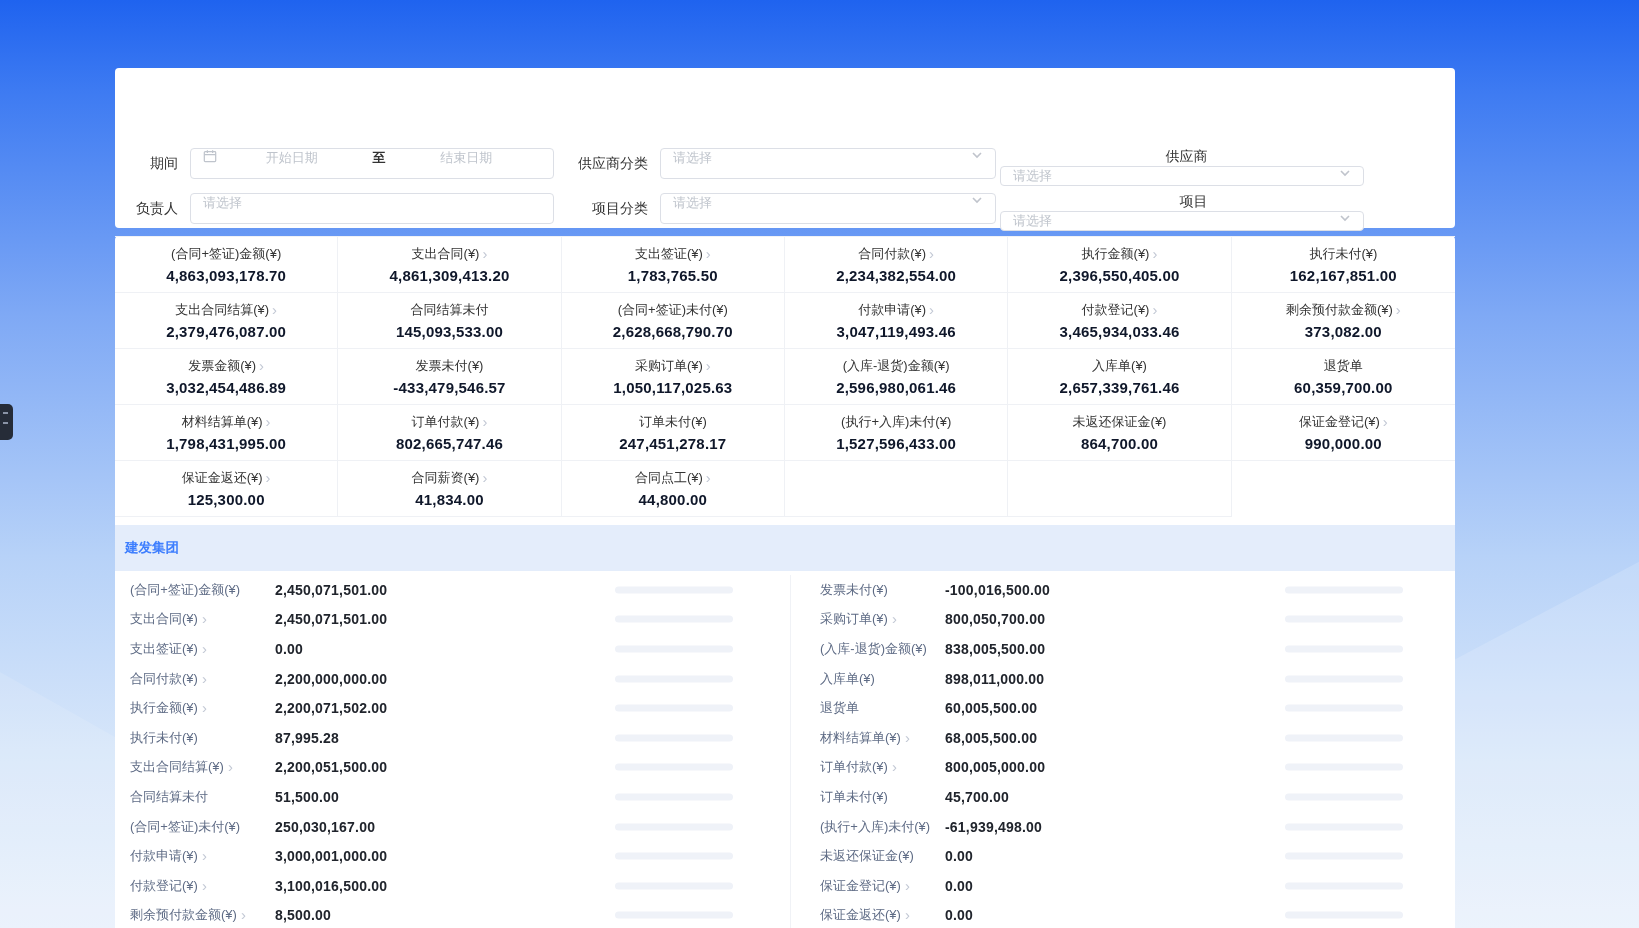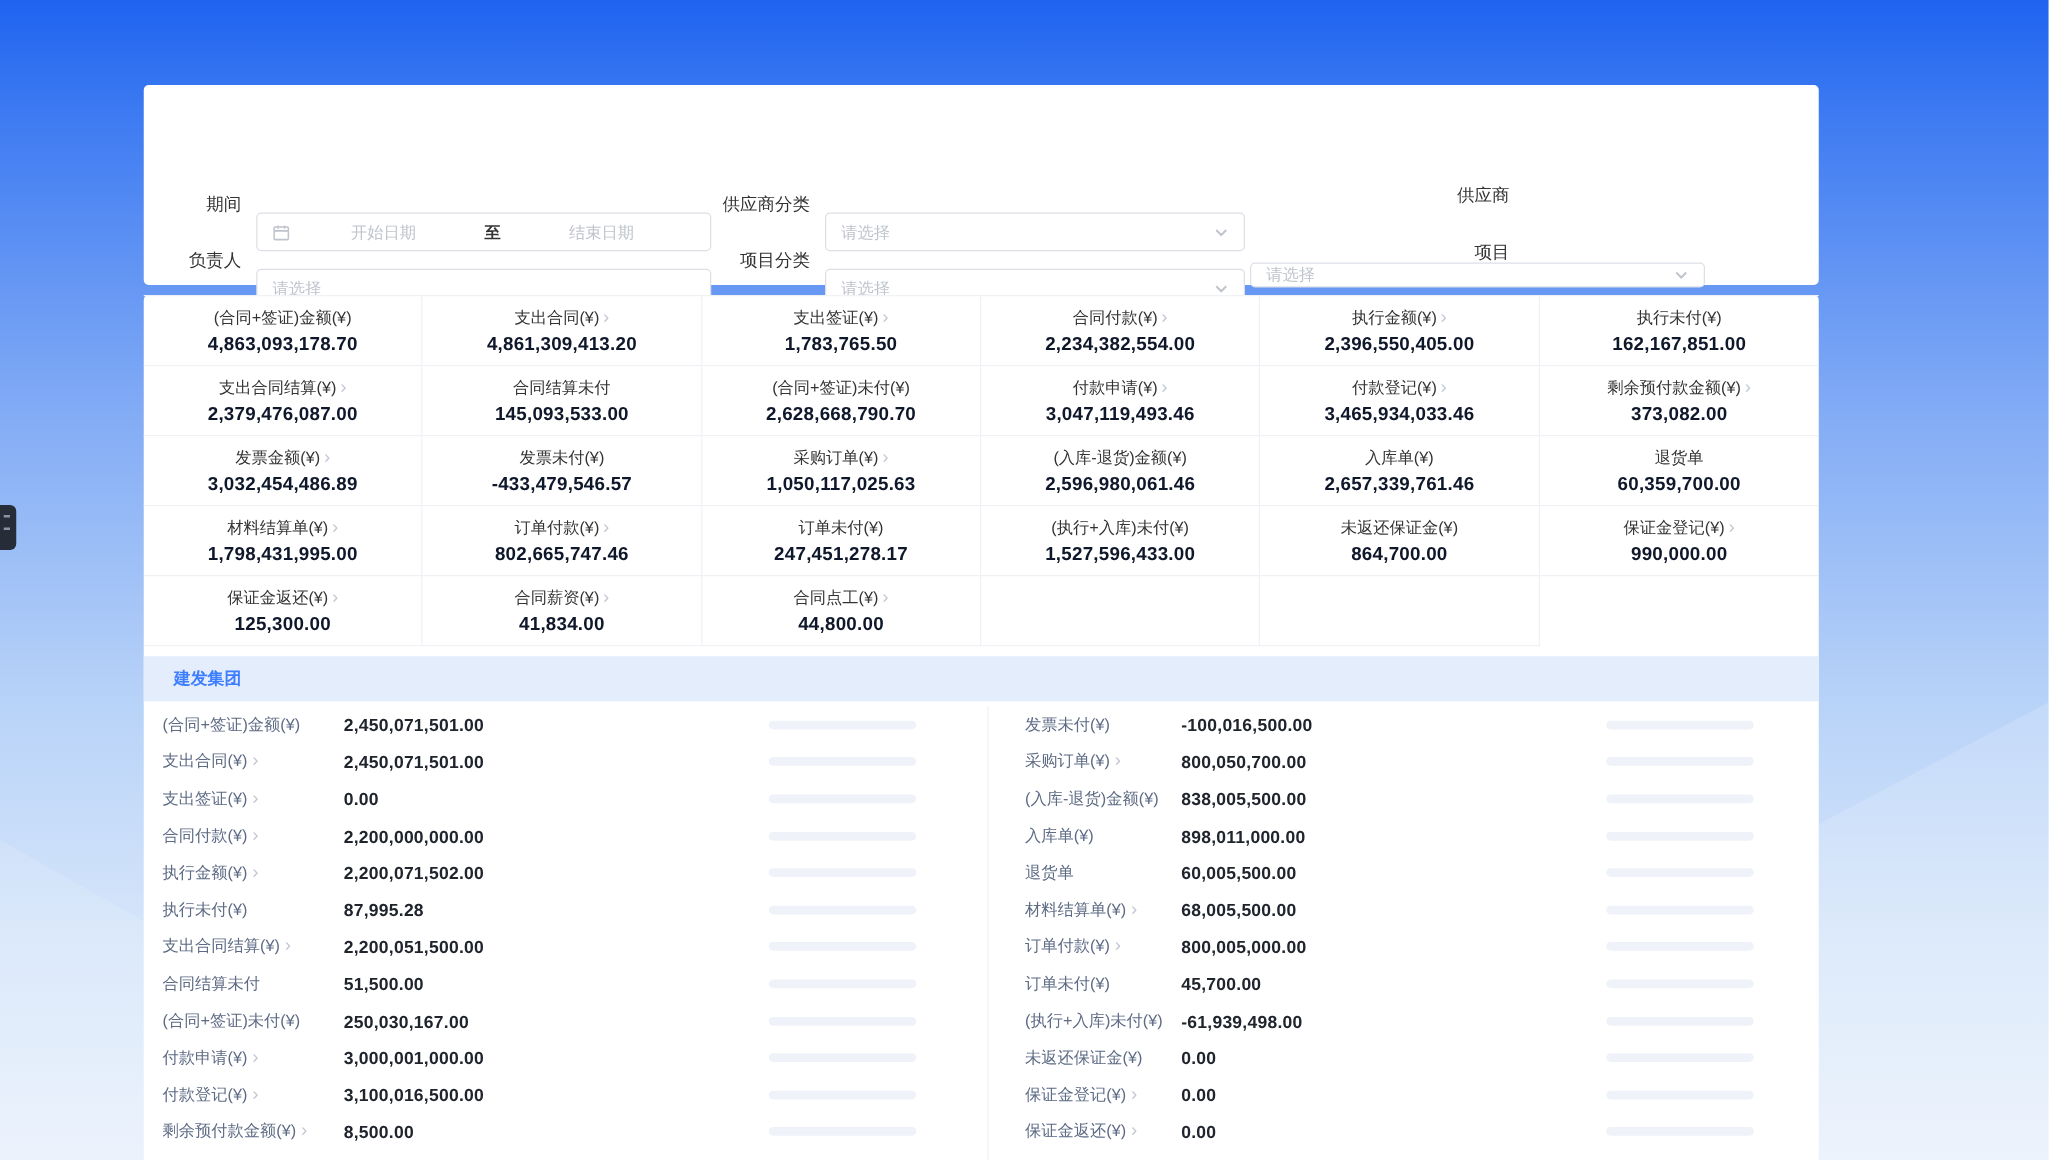--- a/index.html
+++ b/index.html
@@ -27,25 +27,25 @@
   .btn-white { height:36px; padding:0 16px; background:#fff; border:none; border-radius:6px; font-size:14px;
     color:#2b2f36; display:flex; align-items:center; gap:7px; cursor:pointer; font-family:inherit; }
   .btn-white svg { width:15px; height:15px; stroke:#2b2f36; fill:none; stroke-width:1.6; }
 
   .filter-card { position:absolute; left:115px; top:68px; width:1340px; height:160px; background:#fff;
     border-radius:4px; }
   .f-row { position:absolute; left:0; width:100%; height:31px; }
   .f-row1 { top:80px; } .f-row2 { top:125px; } .f-row3 { top:171px; }
   .f-item { position:absolute; display:flex; align-items:center; height:31px; }
   .f-item .f-label { font-size:14px; color:#333; text-align:right; padding-right:12px; }
-  .fi-1 { left:0;padding-left:15px; } .fi-1 .f-label { width:75px; }
+  .fi-1 { left:0; } .fi-1 .f-label { width:75px; }
   .fi-2 { left:445px; } .fi-2 .f-label { width:100px; }
   .fi-3 { left:885px;flex-direction:column; } .fi-3 .f-label { width:75px; }
   .control { height:31px; border:1px solid #DCDFE6; border-radius:4px; background:#fff; display:flex;
-    align-items:center; position:relative; cursor:pointer;margin-top:44px; }
+    align-items:flex-start; position:relative; cursor:pointer; }
   .w364 { width:364px; } .w336 { width:336px; }
   .ph { color:#BFC4CC; font-size:13px; }
   .range { justify-content:space-between; padding:0 12px; }
   .range .cal { width:14px; height:14px; stroke:#BFC4CC; fill:none; stroke-width:1.4; }
   .range .seg { flex:1; text-align:center; }
   .range .to { color:#333; font-size:13px; font-weight:bold; padding:0 6px; }
   .select { padding:0 12px; justify-content:space-between; }
   .select .chevdown { width:12px; height:12px; stroke:#C0C4CC; fill:none; stroke-width:1.6; }
   .plain-input { padding:0 12px; }
   .btn-search { position:absolute; left:17px; top:0; width:198px; height:31px; background:#4A80F0; color:#fff;
@@ -55,22 +55,22 @@
   .main-card { position:absolute; left:115px; top:236px; width:1340px; height:800px; background:#fff;
     border-radius:4px 4px 0 0; }
   .summary-grid { display:grid; grid-template-columns:repeat(6,1fr); border-top:1px solid #F0F2F6; }
   .cell { height:56px; border-right:1px solid #EFF1F5; border-bottom:1px solid #EFF1F5; text-align:center;
     padding-top:7px; }
   .cell:nth-child(6n) { border-right:none; }
   .c-label { font-size:13px; color:#333; line-height:20px; display:flex; align-items:center; justify-content:center; gap:3px; }
   .chev { color:#C2C8D4; font-size:15px; line-height:14px; font-weight:normal; }
   .c-value { font-size:15px; font-weight:bold; color:#0f172a; line-height:23px; letter-spacing:.2px; }
 
-  .company-header { margin-top:8px; height:36px; background:#E4EDFB; color:#3D7EFE; font-size:13.5px;
-    font-weight:bold; display:flex; align-items:center; padding-left:24px; cursor:pointer; }
+  .company-header { margin-top:8px; height:46px; background:#E4EDFB; color:#3D7EFE; font-size:13.5px;
+    font-weight:bold; display:flex; align-items:center; padding-left:10px; cursor:pointer; }
   .rows-wrap { position:relative; display:flex; padding-top:4px; }
   .rows-wrap .vdivider { position:absolute; left:675px; top:4px; bottom:0; width:1px; background:#F0F2F6; }
   .col { width:670px; position:relative; }
   .c-row { position:relative; height:29.6px; }
   .r-label { position:absolute; top:50%; transform:translateY(-50%); font-size:13px; color:#5E6B85;
     display:flex; align-items:center; gap:4px; white-space:nowrap; }
   .col-left .r-label { left:15px; } .col-right .r-label { left:35px; }
   .r-value { position:absolute; left:160px; top:50%; transform:translateY(-50%); font-size:14px;
     font-weight:bold; color:#20242C; letter-spacing:.2px; }
   .r-bar { position:absolute; left:500px; top:50%; transform:translateY(-50%); width:118px; height:7px;

